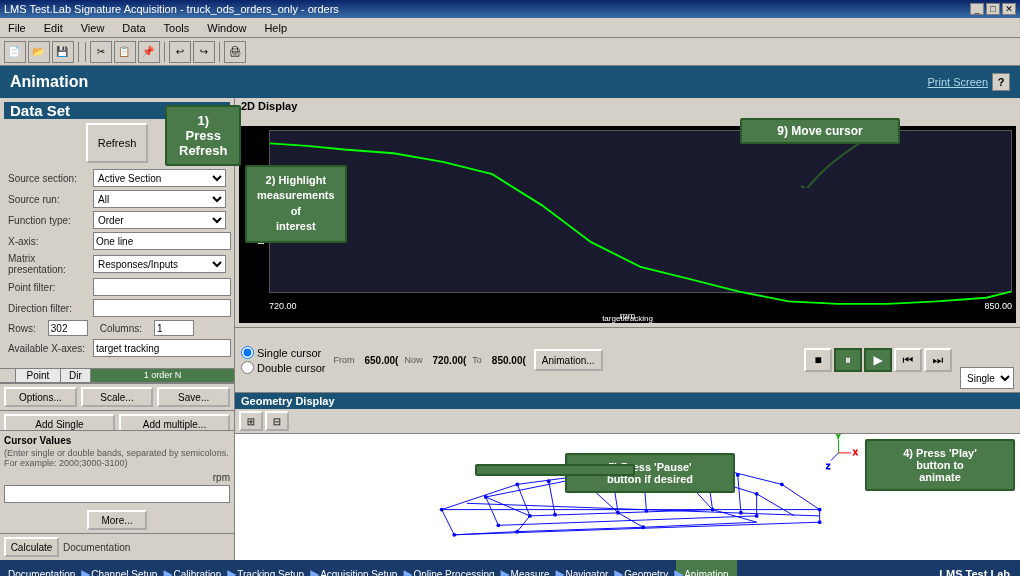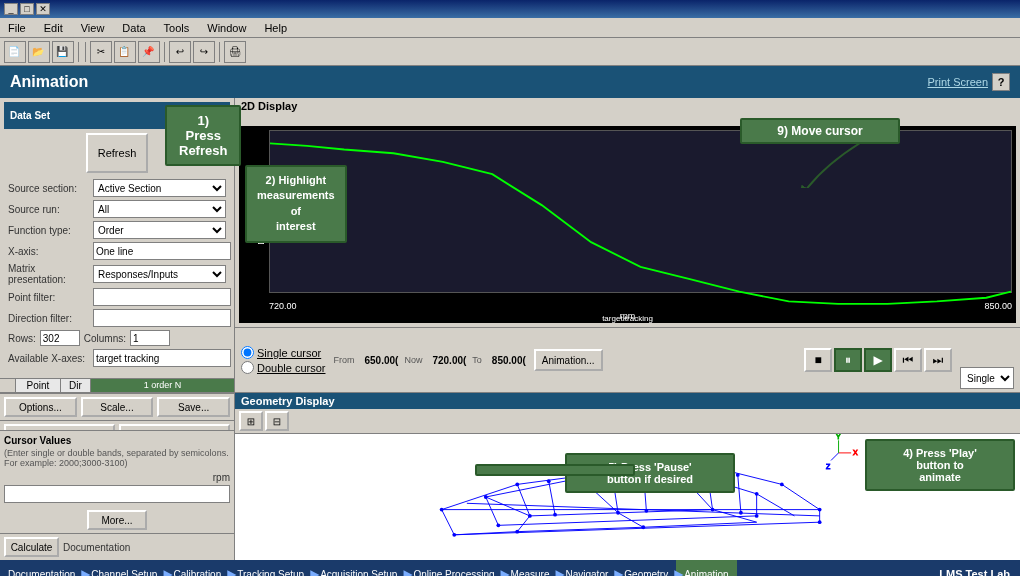--- a/index.html
+++ b/index.html
@@ -96,22 +96,22 @@
       background: #d4d0c8;
       border-right: 1px solid #808080;
       display: flex;
       flex-direction: column;
       overflow: hidden;
     }
 
     .panel-section-title {
       background: #1a5276;
       color: white;
-      padding: 8px 6px;
-      font-size: 10px;
+      padding: 0 6px;
+      font-size: 15px;
       font-weight: bold;
     }
 
     .dataset-section {
       padding: 4px;
       border-bottom: 1px solid #808080;
     }
 
     .refresh-btn {
       background: #d4d0c8;
@@ -147,21 +147,21 @@
       font-size: 10px;
       border: 1px solid #808080;
       background: white;
       padding: 0 2px;
     }
 
     .rows-cols-row {
       display: flex;
       align-items: center;
       margin-bottom: 3px;
-      gap: 4px;
+      gap: 12px;
     }
     .rows-cols-label { font-size: 10px; color: #333; }
     .rows-cols-input {
       width: 40px;
       height: 16px;
       border: 1px solid #808080;
       font-size: 10px;
       padding: 0 2px;
     }
 
@@ -358,21 +358,21 @@
     
     .cursor-controls {
       background: #d4d0c8;
       padding: 3px 6px;
       display: flex;
       align-items: center;
       gap: 8px;
       border-bottom: 1px solid #808080;
     }
     .radio-group { display: flex; flex-direction: column; gap: 2px; }
-    .radio-row { display: flex; align-items: center; gap: 3px; font-size: 10px; text-decoration: underline; }
+    .radio-row { display: flex; align-items: center; gap: 3px; font-size: 10px; }
     .cursor-fields { display: flex; align-items: center; gap: 6px; }
     .cursor-field-group { display: flex; flex-direction: row; gap: 10px; }
     .cursor-field-label { font-size: 9px; color: #555; }
     .cursor-field-val { font-size: 10px; font-weight: bold; }
     .animation-btn {
       height: 22px;
       background: #d4d0c8;
       border: 2px outset #ffffff;
       font-size: 10px;
       cursor: pointer;
@@ -492,20 +492,21 @@
       color: white;
       font-size: 11px;
       font-weight: bold;
       padding: 0 10px;
     }
   </style>
 </head>
 <body>
 
 <div class="title-bar">
+  <span>LMS Test.Lab Signature Acquisition - truck_ods_orders_only - orders</span>
   <div class="title-bar-buttons">
     <div class="title-btn">_</div>
     <div class="title-btn">□</div>
     <div class="title-btn">✕</div>
   </div>
 </div>
 
 <div class="menu-bar">
   <span class="menu-item">File</span>
   <span class="menu-item">Edit</span>

